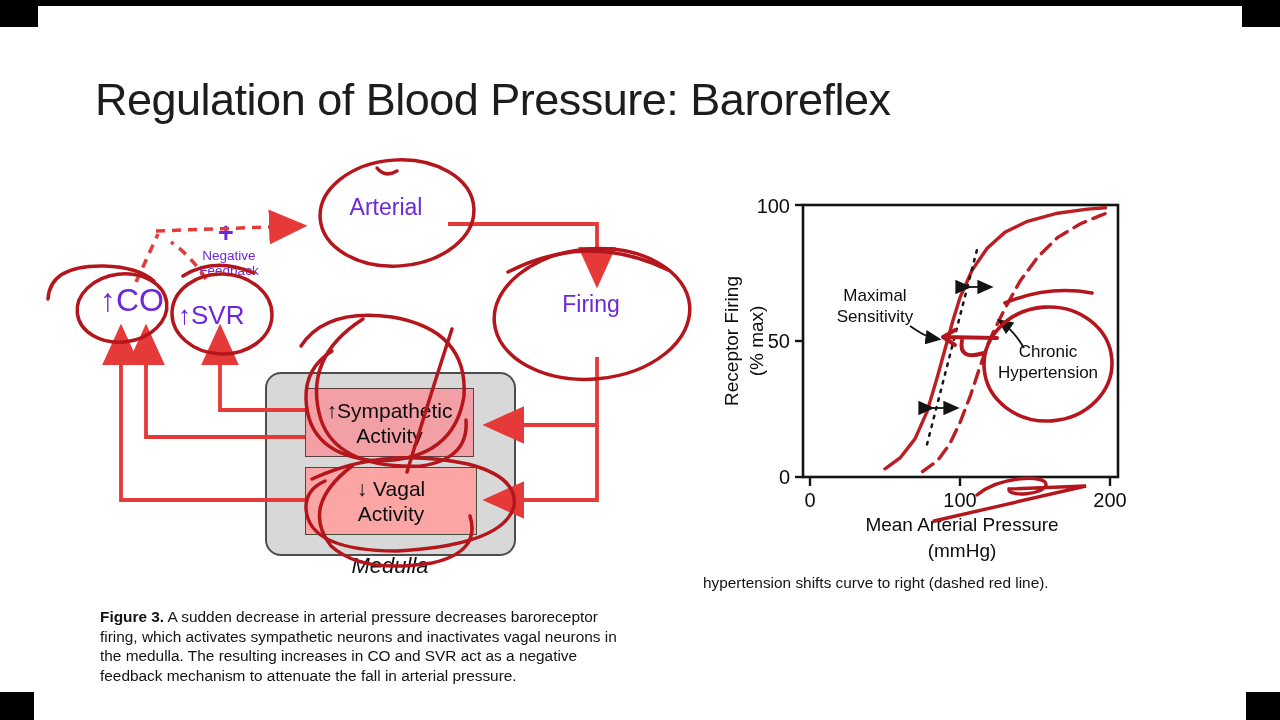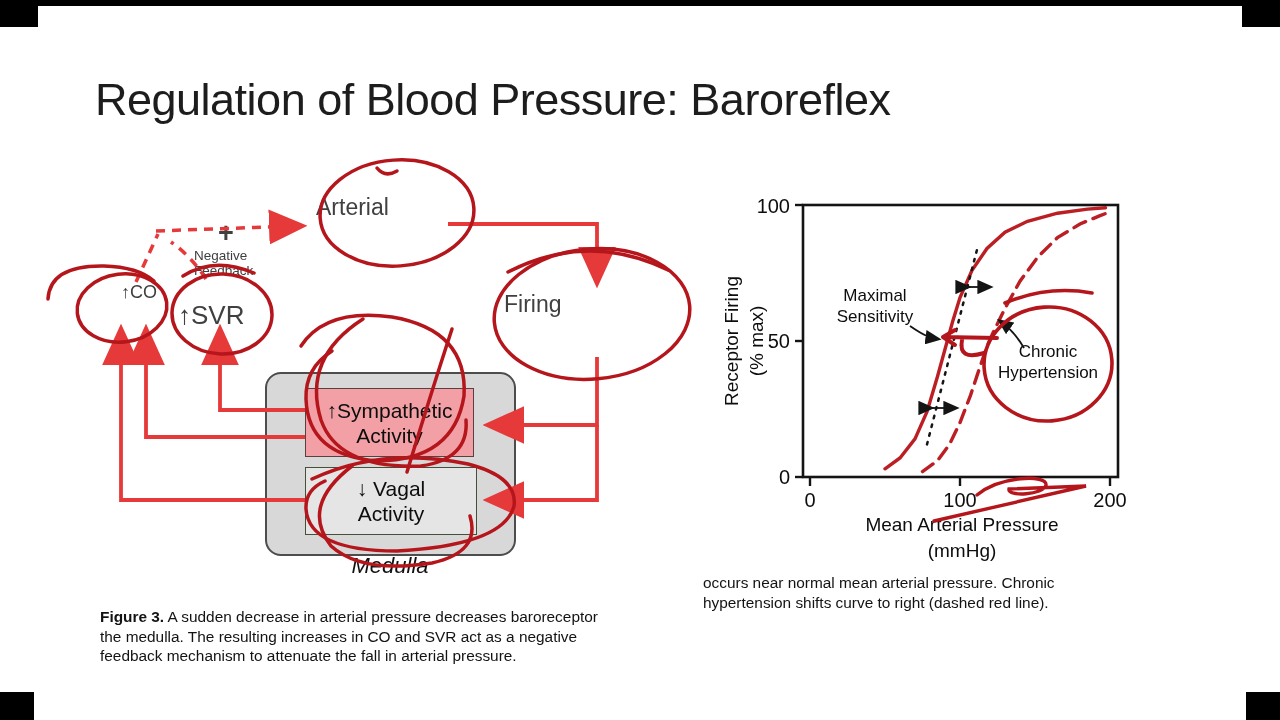--- a/index.html
+++ b/index.html
@@ -1,32 +1,32 @@
 <!DOCTYPE html>
 <html><head>
 <meta charset="utf-8">
 <style>
   html,body{margin:0;padding:0;}
   body{width:1280px;height:720px;position:relative;background:#ffffff;overflow:hidden;
        font-family:"Liberation Sans","DejaVu Sans",sans-serif;color:#111;}
   .abs{position:absolute;}
   .bar{position:absolute;background:#000;}
   #title{left:95px;top:74px;font-size:45px;font-weight:400;letter-spacing:-0.5px;color:#1d1d1d;white-space:nowrap;}
-  .node{position:absolute;color:#404040;}
+  .node{position:absolute;text-align:center;color:#6d28d9;}
   #arterial{left:316px;top:194px;width:140px;font-size:23px;line-height:27px;}
   #plus{left:218px;top:218px;font-size:27px;font-weight:bold;}
   #negfb{left:194px;top:248px;width:70px;font-size:13.5px;font-weight:normal;line-height:15px;}
-  #co{left:100px;top:282px;font-size:18px;margin-left:21px;}
+  #co{left:100px;top:282px;font-size:32px;}
   #svr{left:178px;top:300px;font-size:26px;}
   #baro{left:504px;top:290px;width:174px;font-size:23px;line-height:28px;}
   #medulla-box{left:265px;top:372px;width:247px;height:180px;background:#d8d8d8;border:2px solid #4d4d4d;border-radius:16px;}
   .inner-box{position:absolute;display:flex;flex-direction:column;justify-content:center;align-items:center;
              font-size:21px;line-height:25px;color:#0d0d0d;}
   #symp-box{left:305px;top:388px;width:167px;height:67px;background:#f2a0a6;border:1.5px solid #5a4040;}
-  #vagal-box{left:305px;top:467px;width:170px;height:66px;background:#e5e5e5;border:1.5px solid #44503a;justify-content:center;}
+  #vagal-box{left:305px;top:467px;width:170px;height:66px;background:#fca5a5;border:1.5px solid #44503a;justify-content:center;}
   #medulla-label{left:338px;top:553px;width:104px;text-align:center;font-size:22px;font-style:italic;}
   .caption{position:absolute;font-size:15.4px;line-height:19.6px;color:#131313;}
   .caption .ln{white-space:nowrap;}
   .caption b{font-weight:bold;}
   svg{position:absolute;left:0;top:0;pointer-events:none;}
   #chart-svg{left:700px;top:185px;}
   text{font-family:"Liberation Sans","DejaVu Sans",sans-serif;fill:#0d0d0d;}
 </style>
 </head>
 <body>
@@ -59,26 +59,26 @@
   <div>Activity</div>
 </div>
 <div id="vagal-box" class="inner-box">
   <div>↓ Vagal</div>
   <div>Activity</div>
 </div>
 <div id="medulla-label" class="abs">Medulla</div>
 
 <div class="caption" style="left:100px;top:607px;width:570px;">
   <div class="ln"><b>Figure 3.</b><span>  A sudden decrease in arterial pressure decreases baroreceptor</span></div>
+  <div class="ln">firing, which activates sympathetic neurons and inactivates vagal neurons in</div>
   <div class="ln">the medulla. The resulting increases in CO and SVR act as a negative</div>
   <div class="ln">feedback mechanism to attenuate the fall in arterial pressure.</div>
 </div>
 
 <div class="caption" style="left:703px;top:573px;width:460px;">
-  <div class="ln">occurs near normal mean arterial pressure. Chronic</div>
   <div class="ln">hypertension shifts curve to right (dashed red line).</div>
 </div>
 
 <svg id="chart-svg" width="460" height="400" viewBox="0 0 460 400">
 
   <rect x="103" y="20" width="315" height="272" fill="none" stroke="#141414" stroke-width="2.6"></rect>
 
   <g stroke="#141414" stroke-width="2.4">
     <line x1="95" y1="20" x2="103" y2="20"></line>
       <line x1="95" y1="156" x2="103" y2="156"></line>

